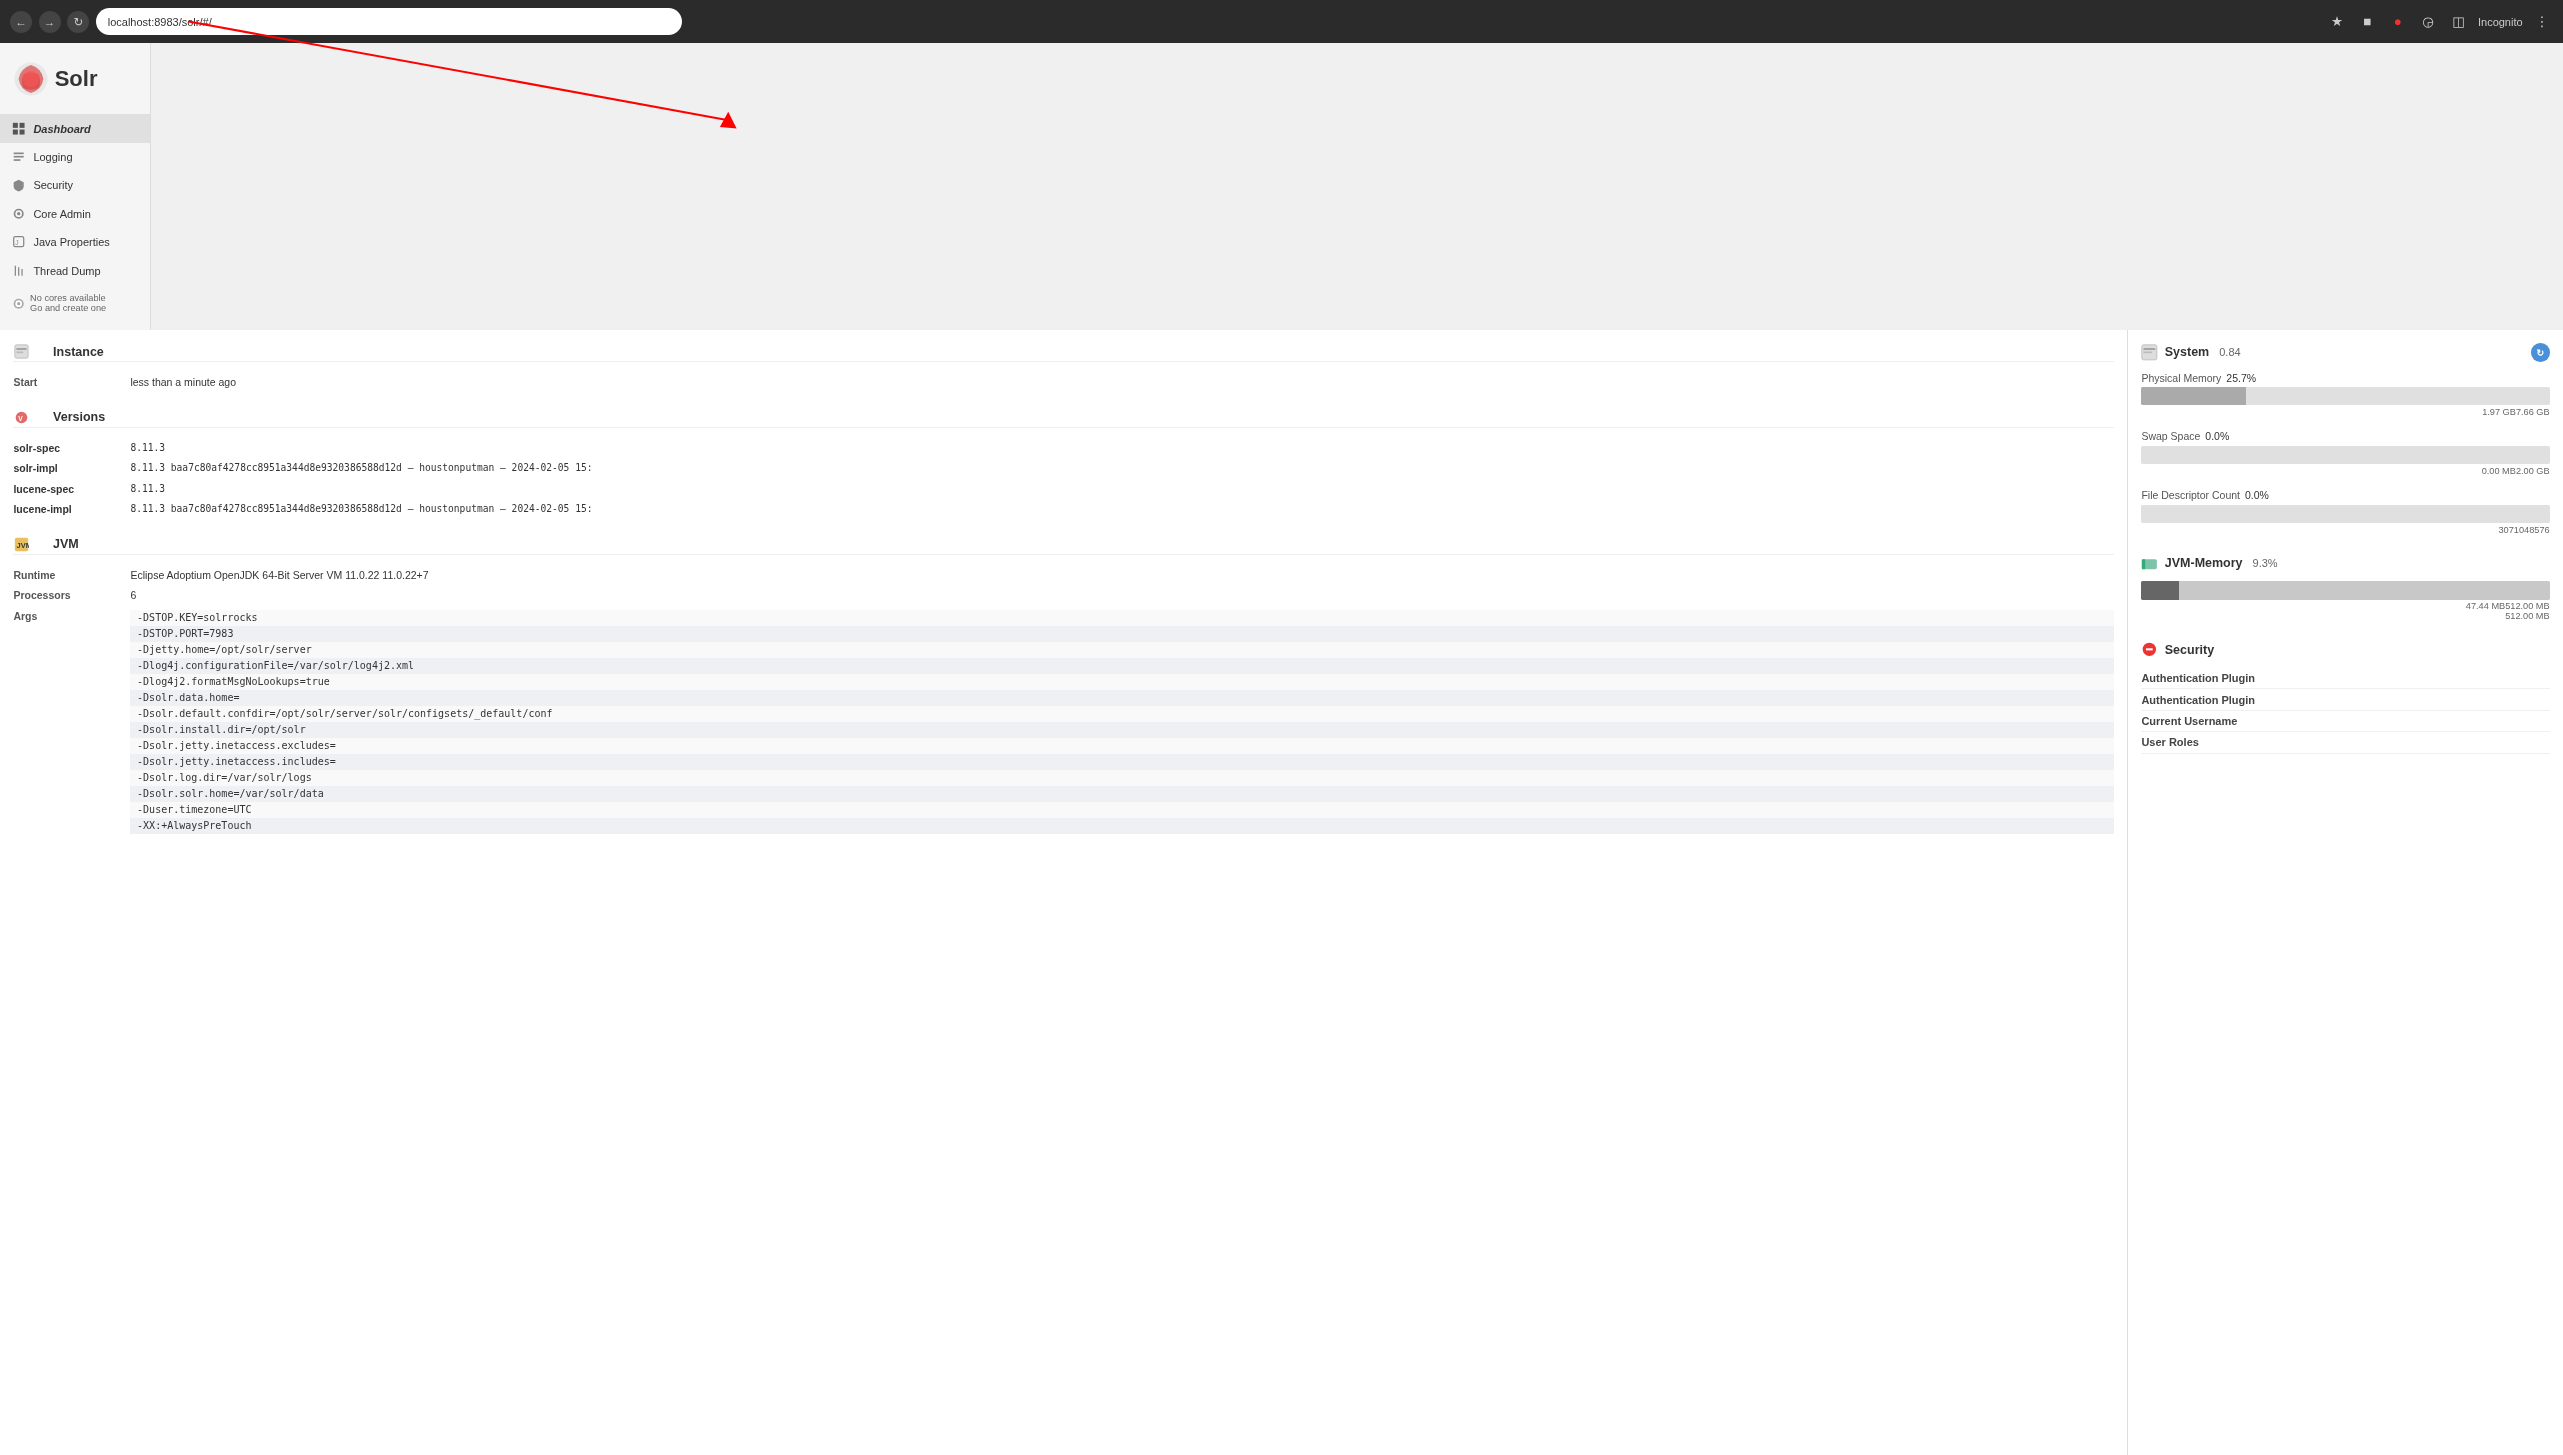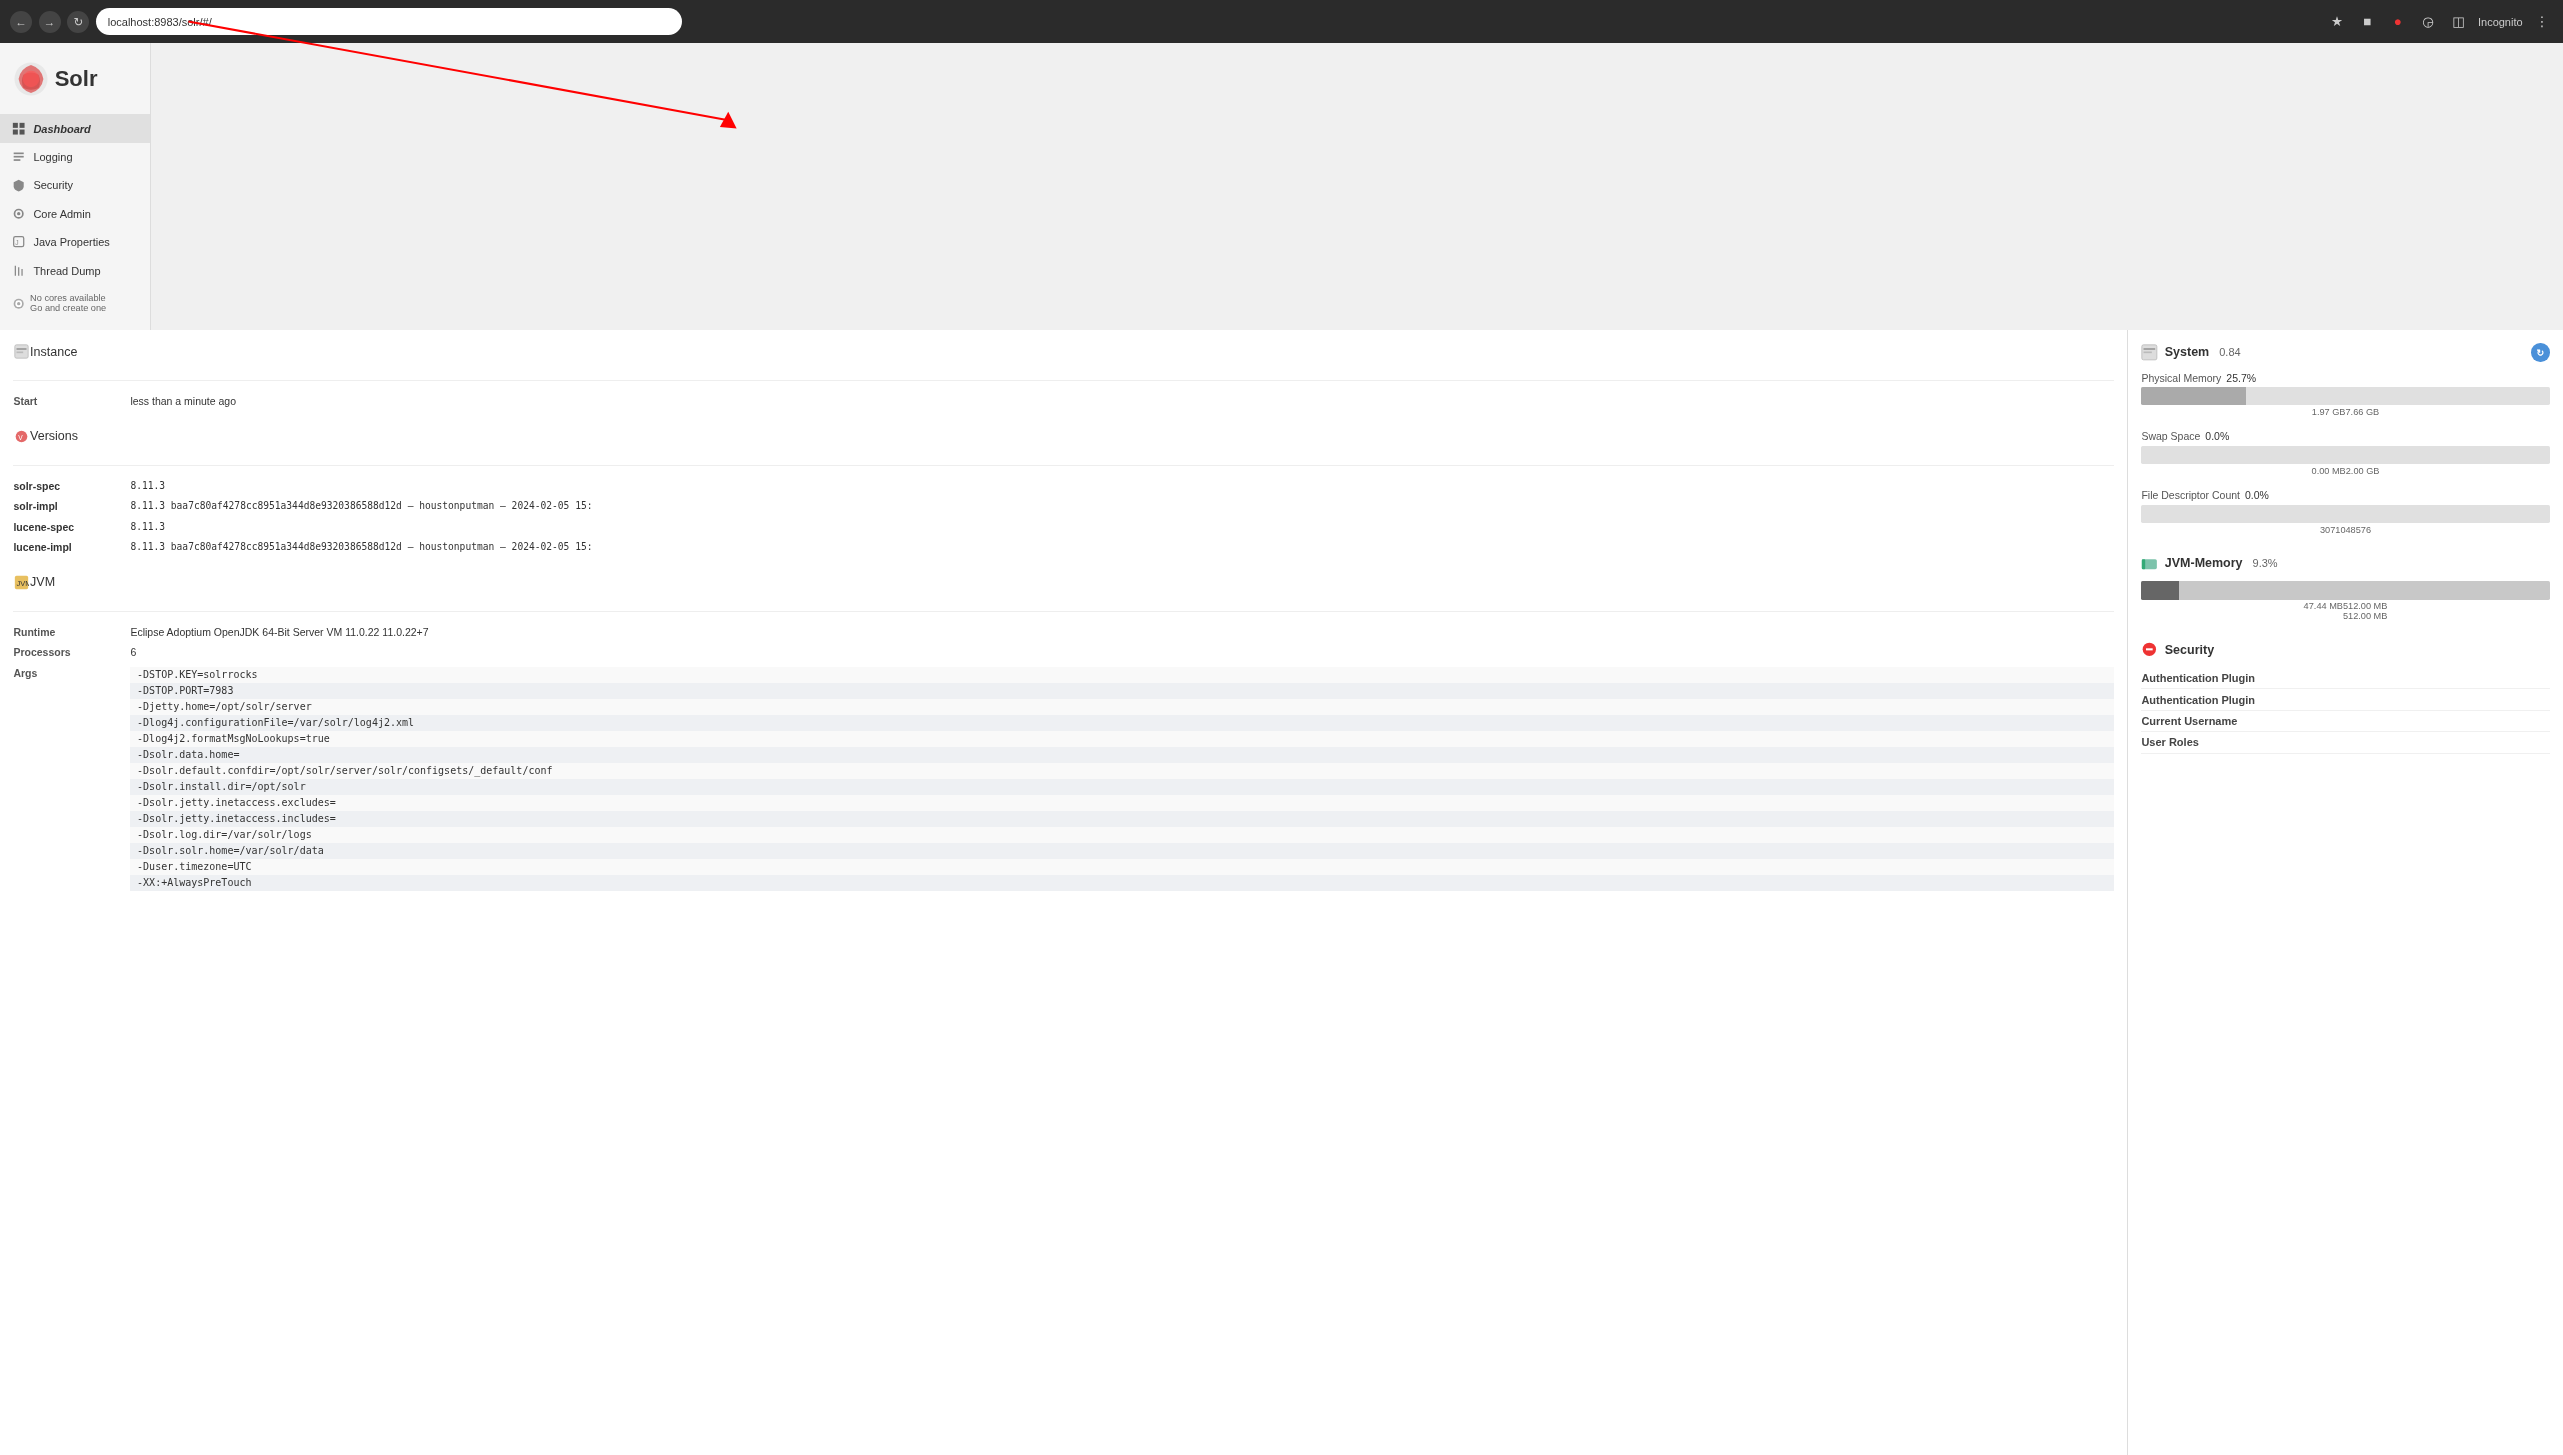--- a/index.html
+++ b/index.html
@@ -112,24 +112,24 @@
     .dashboard-section {
       flex: 1;
       overflow-y: auto;
       padding: 13.4px;
       background: #fff;
       border-right: 0.8px solid #ddd;
     }
 
     
     .section-header {
-      display: flex; align-items: center; gap: 0;
-      font-size: 12.5px; font-weight: normal;
+      display: flex; align-items: center; gap: 23px;
+      font-size: 12.5px; font-weight: bold;
       margin-bottom: 10px;
-      padding-bottom: 20px;
+      padding-bottom: 1px;
       border-bottom: 0.8px solid #eee;
     }
     .section-icon {
       width: 16.7px; height: 16.7px;
       display: flex; align-items: center; justify-content: center;
     }
 
     
     .info-row {
       display: flex;
@@ -207,21 +207,21 @@
       background: #e0e0e0;
       border-radius: 1.7px;
       overflow: hidden;
       position: relative;
     }
     .progress-bar-fill {
       height: 100%;
       background: #aaa;
     }
     .progress-sub-row {
-      display: flex; justify-content: center;
+      display: flex; justify-content: flex-end;
       font-size: 9.2px; color: #666;
       margin-top: 1.7px;
     }
 
     
     .security-section-title {
       display: flex; align-items: center; gap: 6.7px;
       font-size: 12.5px; font-weight: bold;
       margin-bottom: 10px;
     }

